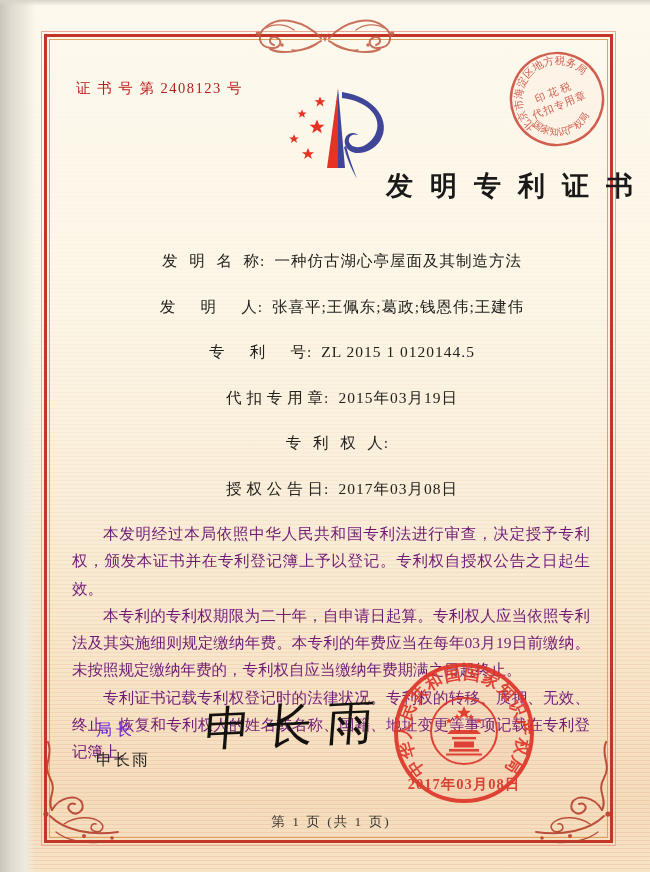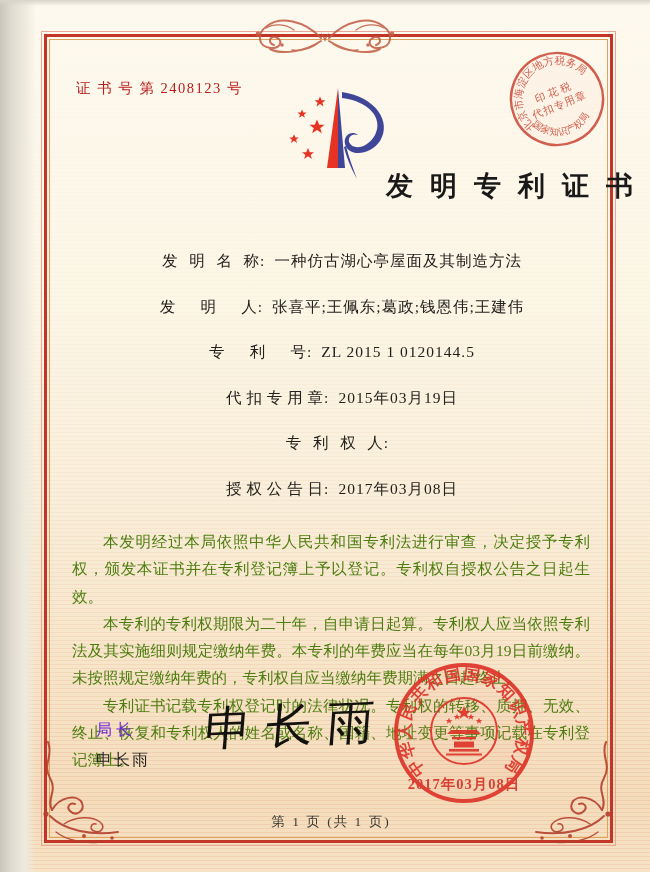--- a/index.html
+++ b/index.html
@@ -51,21 +51,21 @@
   .fields{position:absolute;left:89px;top:251px;right:55px;}
   .field-row{display:flex;align-items:baseline;height:21px;margin-bottom:24.5px;font-size:15.5px;color:#23211e;justify-content:center;}
   .field-label{
     display:inline-block;width:97px;text-align:justify;text-align-last:justify;
     color:#23211e;flex:none;
   }
   .field-colon{flex:none;margin:0 10px 0 1px;}
   .field-value{letter-spacing:1px;white-space:nowrap;}
   .body-text{
     position:absolute;left:72px;right:60px;top:520px;
-    font-size:15.5px;line-height:1.76;color:#4d7c0f;text-align:justify;margin-top:8px;
+    font-size:15.5px;line-height:1.76;color:#701a75;text-align:justify;
   }
   .body-text p{margin:0;text-indent:2em;}
   .sign-title{position:absolute;left:96px;top:720px;font-size:16px;letter-spacing:4px;color:#6d28d9;font-family:Liberation Serif, serif;}
   .sign-name{position:absolute;left:96px;top:750px;font-size:16px;letter-spacing:2px;color:#262422;}
   .autograph{
     position:absolute;left:205px;top:694px;width:200px;
     font-size:47px;color:#14120f;letter-spacing:14px;white-space:nowrap;
     transform:rotate(-2.5deg) skewX(-7deg);
   }
   .seal{position:absolute;left:379px;top:648px;width:170px;height:170px;opacity:.92;}

